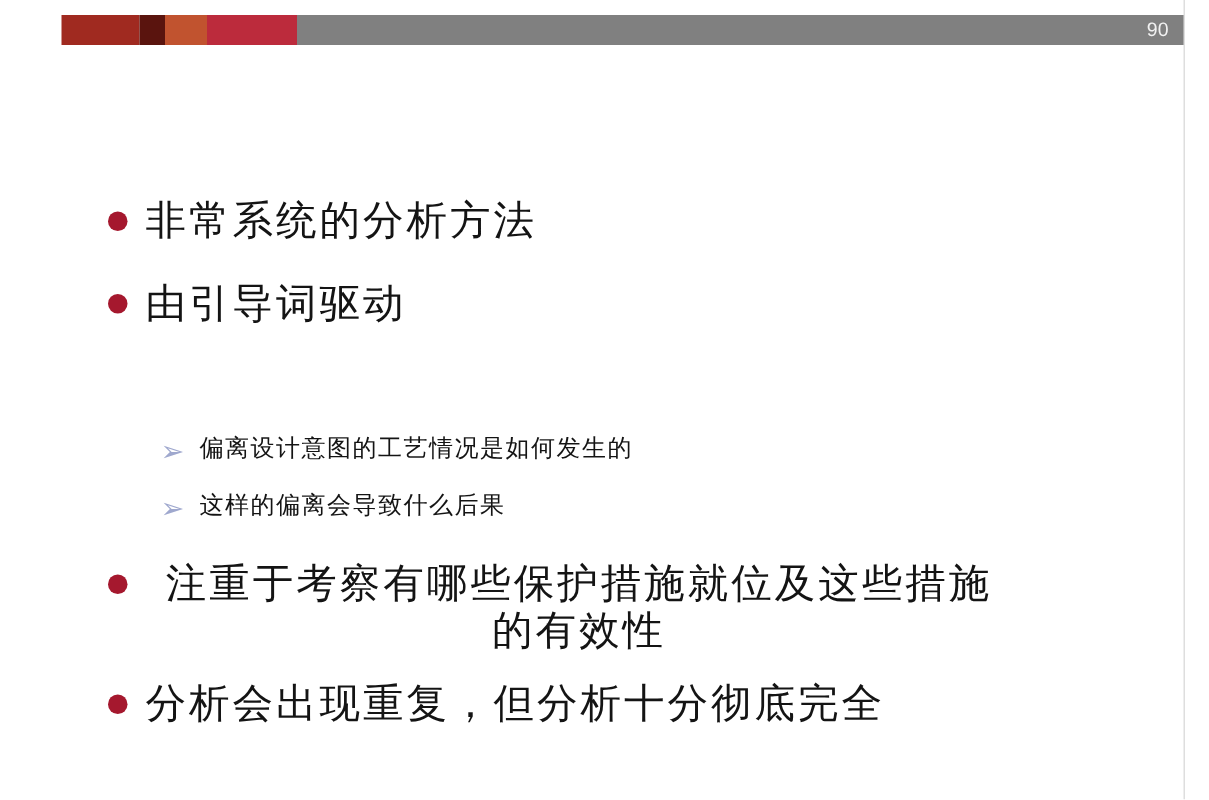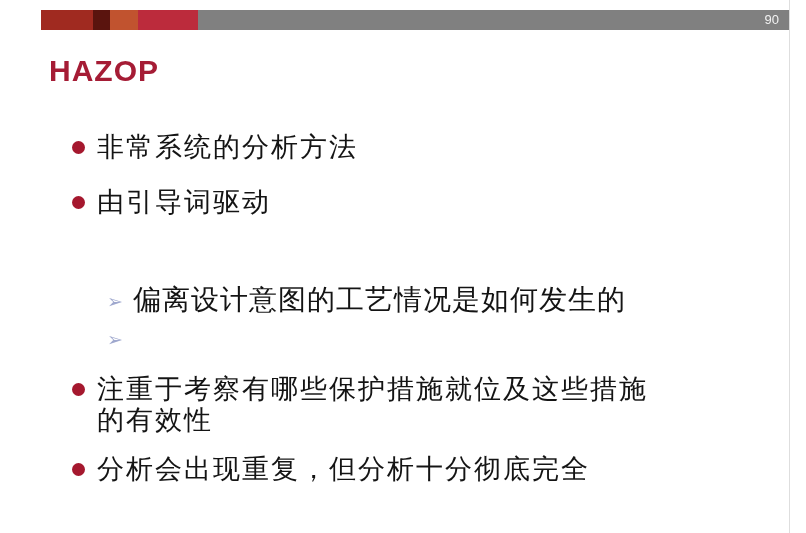--- a/index.html
+++ b/index.html
@@ -9,20 +9,21 @@
     width: 806px;
     height: 533px;
     overflow: hidden;
   }
   .slide {
     position: relative;
     width: 732px;
     height: 533px;
     background: #ffffff;
     font-family: "Liberation Serif", serif;
+    text-align: center;
   }
   .edge {
     position: absolute;
     left: 789px;
     top: 0;
     width: 1px;
     height: 533px;
     background: #dedede;
   }
   
@@ -89,21 +90,21 @@
   }
   .arr {
     font-family: "DejaVu Sans", sans-serif;
     font-size: 19px;
     line-height: 26px;
     color: #9FA8CE;
     margin: 1px 10px 0 0;
     flex: none;
   }
   .t2 {
-    font-size: 28px;
+    font-size: 16px;
     line-height: 26px;
     letter-spacing: 1px;
     color: #141414;
   }
   .r1 { top: 132px; }
   .r2 { top: 187px; }
   .r3 { top: 239px; }
   .r4 { top: 287px; }
   .r5 { top: 325px; }
   .r6 { top: 374px; }
@@ -118,40 +119,40 @@
   <header class="topbar">
     <span class="seg s1"></span>
     <span class="seg s2"></span>
     <span class="seg s3"></span>
     <span class="seg s4"></span>
     <span class="seg sgray">
       <span class="pagenum">90</span>
     </span>
   </header>
 
-  <h1 class="title">HAZOP</h1>
 
   <div class="row l1 r1">
     <span class="dot"></span>
     <span class="t1">非常系统的分析方法</span>
   </div>
 
   <div class="row l1 r2">
     <span class="dot"></span>
     <span class="t1">由引导词驱动</span>
   </div>
 
 
   <div class="row l2 r4">
     <span class="arr">➢</span>
     <span class="t2">偏离设计意图的工艺情况是如何发生的</span>
   </div>
 
   <div class="row l2 r5">
     <span class="arr">➢</span>
+    <span class="t2">这样的偏离会导致什么后果</span>
   </div>
 
   <div class="row l1 r6">
     <span class="dot"></span>
     <span class="t1">注重于考察有哪些保护措施就位及这些措施的有效性</span>
   </div>
 
   <div class="row l1 r7">
     <span class="dot"></span>
     <span class="t1">分析会出现重复，但分析十分彻底完全</span>

